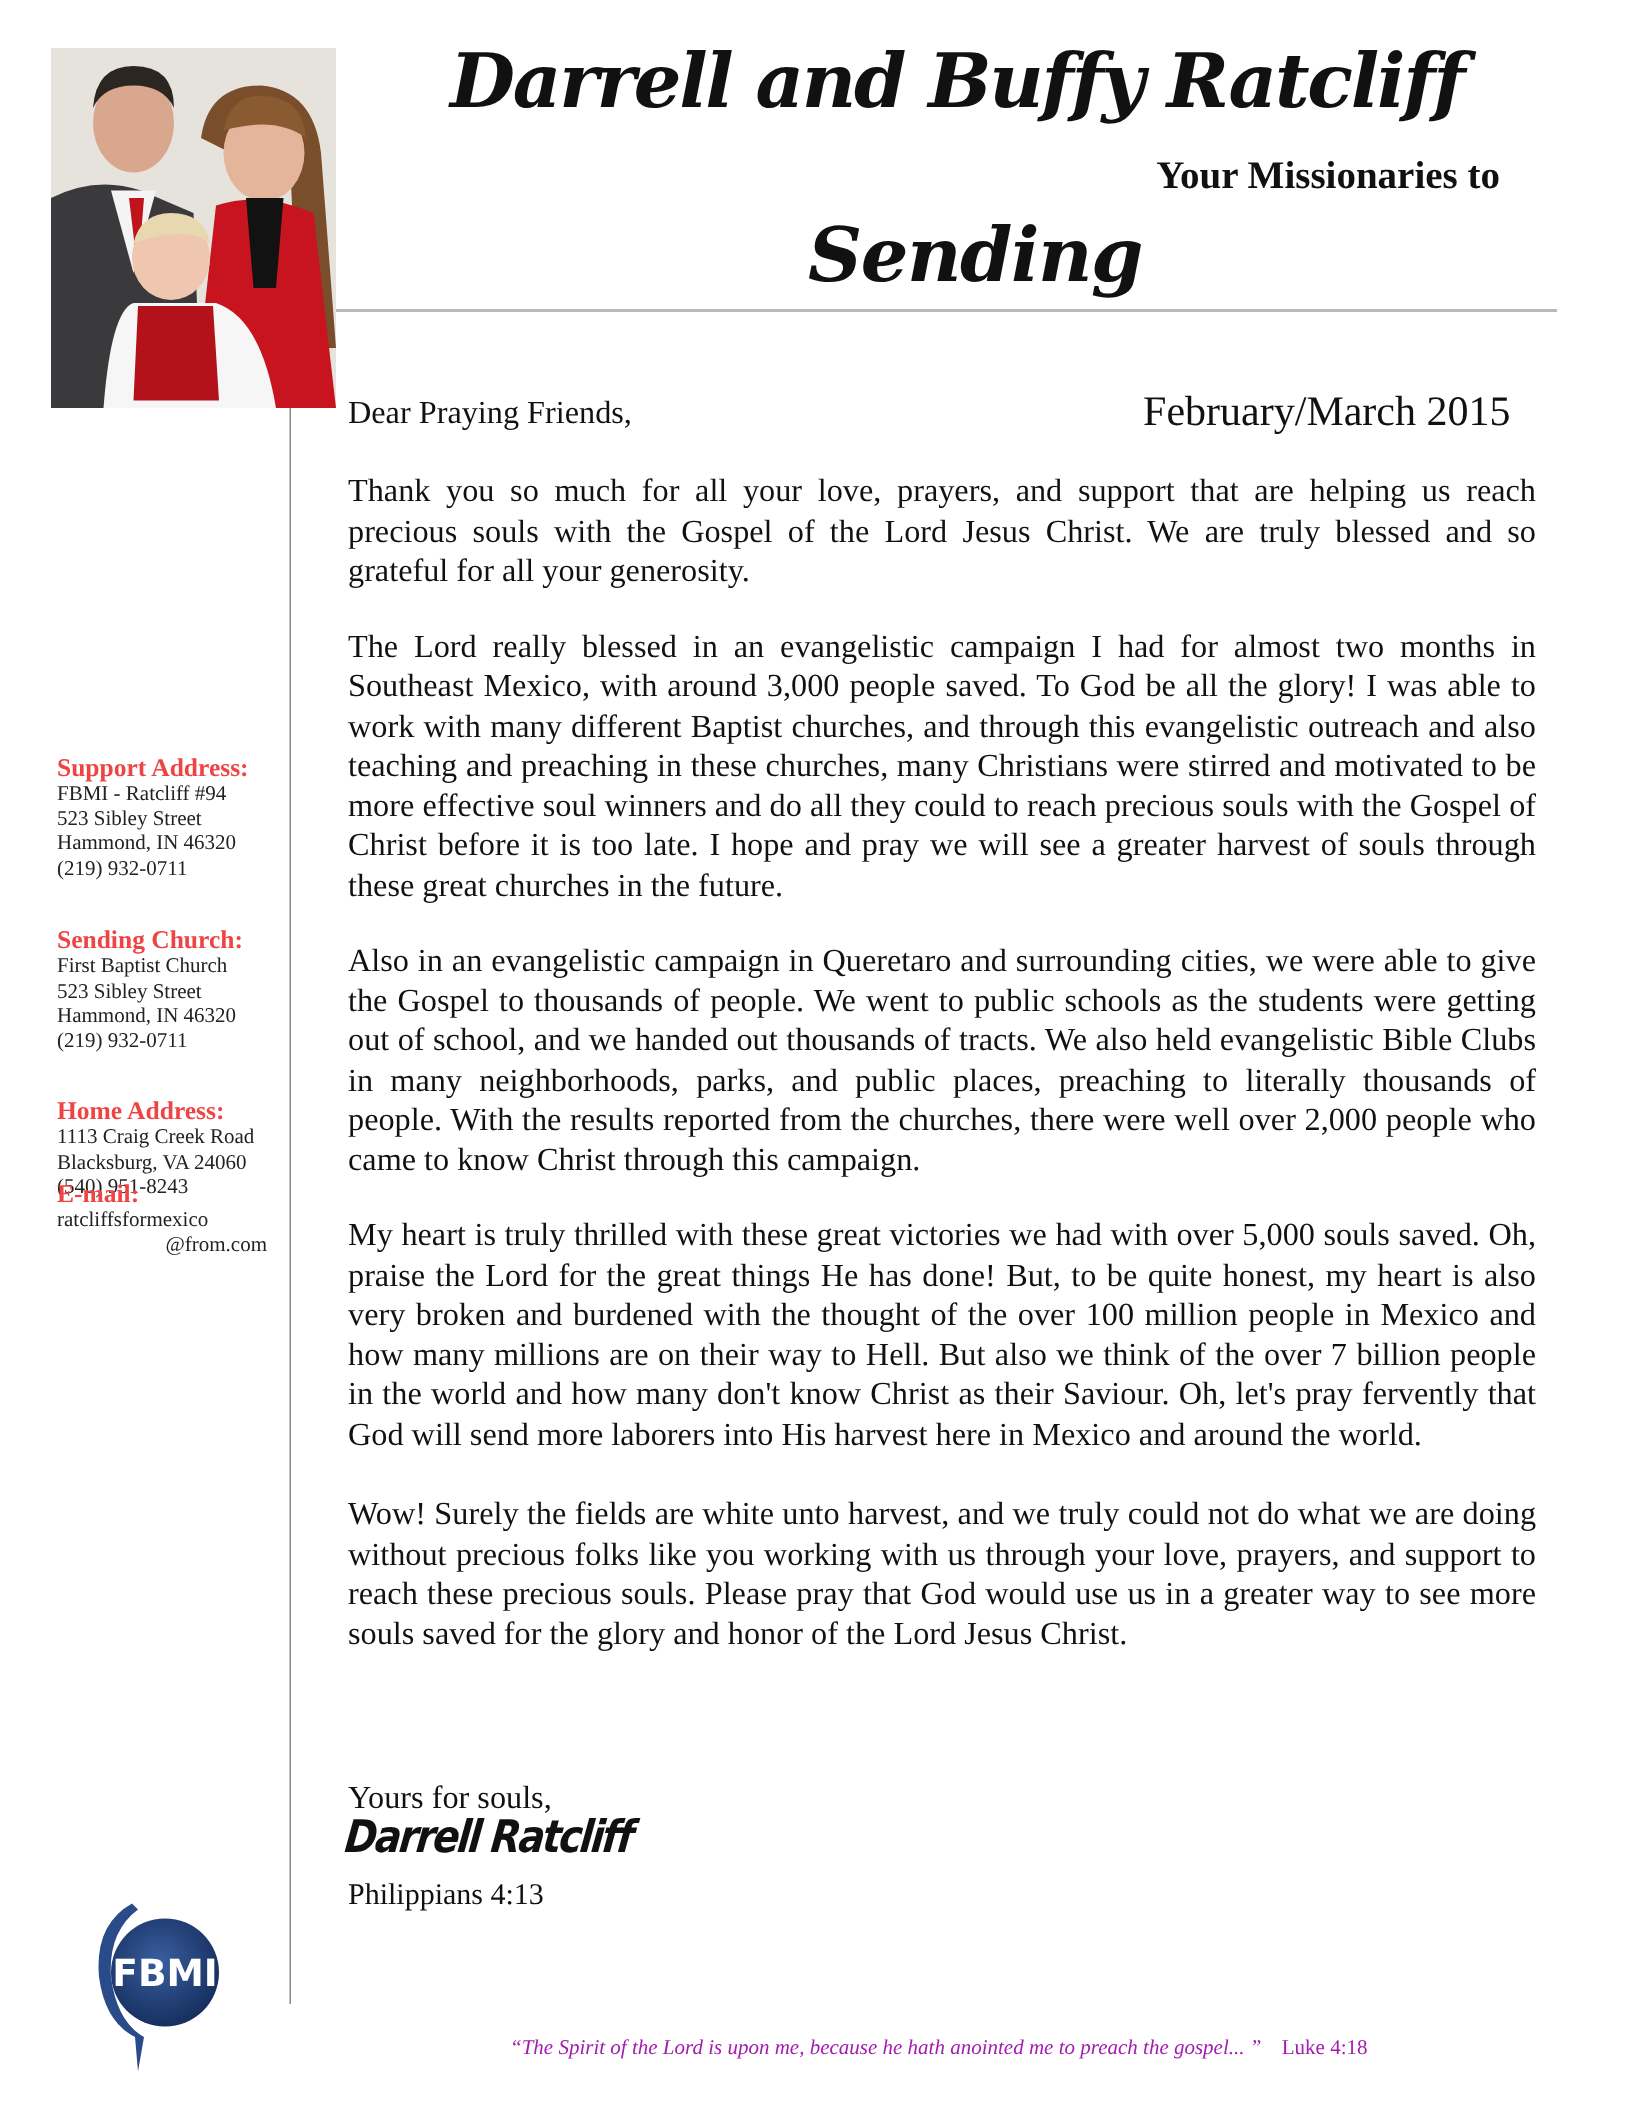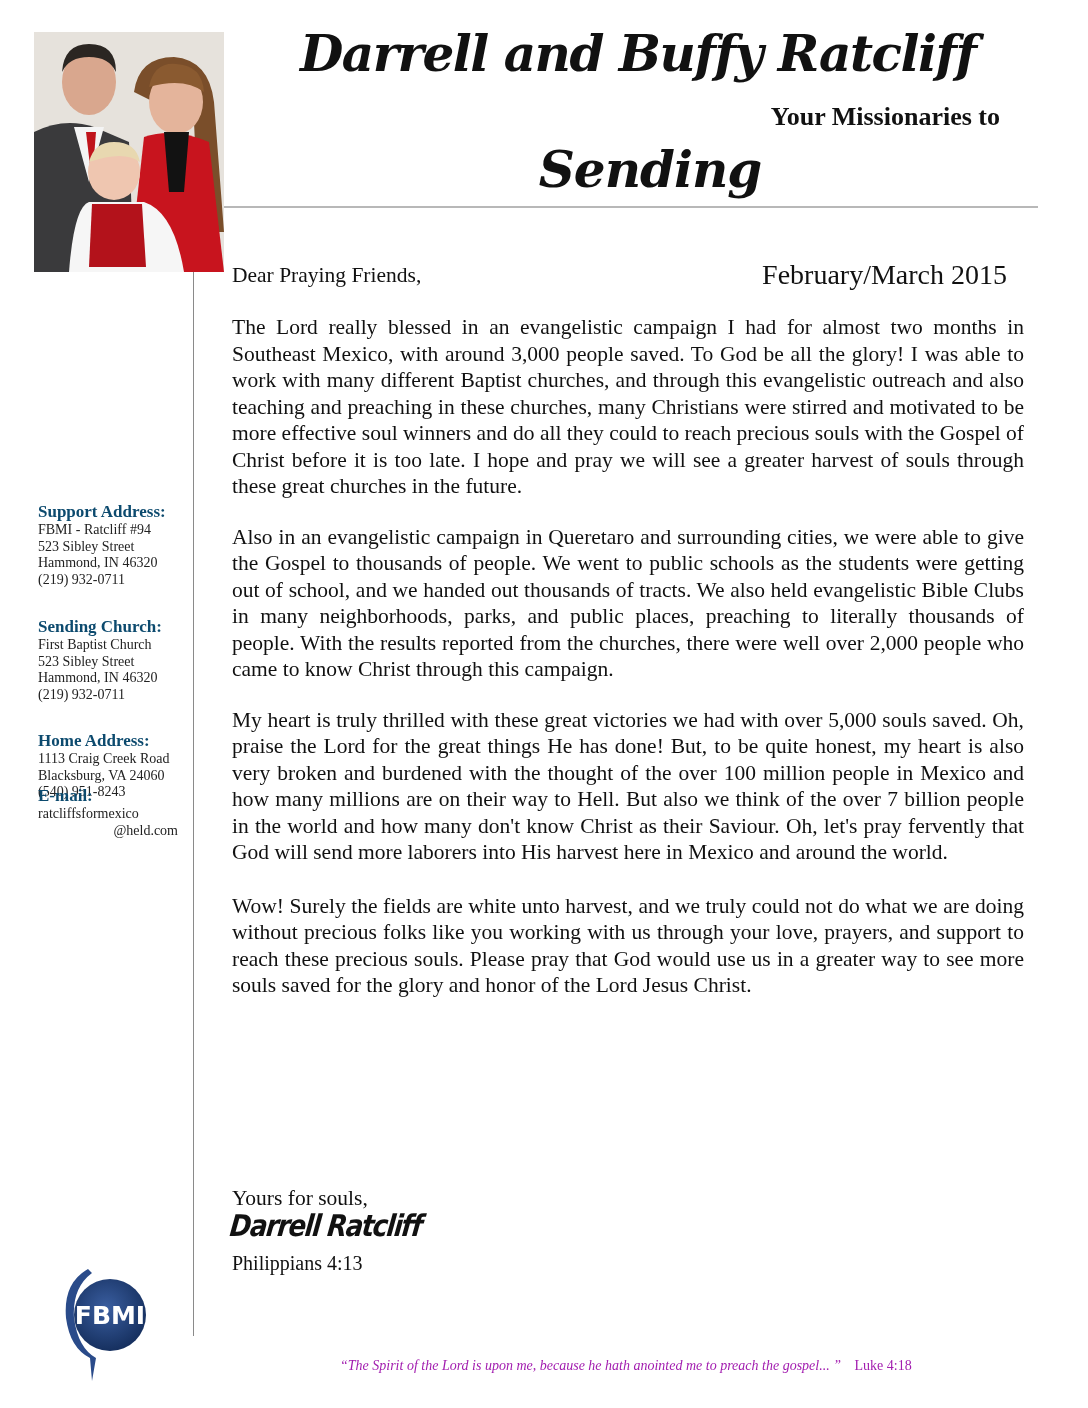--- a/index.html
+++ b/index.html
@@ -11,21 +11,21 @@
 
     
     .header-title { position: absolute; left: 300px; top: 24px; width: 700px; text-align: left; font-family: "DejaVu Serif", "Liberation Serif", serif; font-style: italic; font-weight: bold; font-size: 50px; letter-spacing: -1.5px; line-height: 60px; }
     .header-sub { position: absolute; left: 300px; top: 101px; width: 700px; text-align: right; font-weight: bold; font-size: 26px; line-height: 32px; }
     .header-country { position: absolute; left: 300px; top: 138px; width: 700px; text-align: center; font-family: "DejaVu Serif", "Liberation Serif", serif; font-style: italic; font-weight: bold; font-size: 50px; letter-spacing: -1px; line-height: 64px; }
     .hrule { position: absolute; left: 224px; top: 206px; width: 814px; height: 2px; background: #b8b8b8; }
     .vrule { position: absolute; left: 193px; top: 272px; width: 1px; height: 1064px; background: #8a8a8a; }
 
     
     .sidebar { position: absolute; left: 38px; width: 150px; font-size: 14px; line-height: 16.5px; color: #222; }
-    .sidebar .heading { font-weight: bold; font-size: 17px; line-height: 20px; color: #0c4a6e; }
+    .sidebar .heading { font-weight: bold; font-size: 17px; line-height: 20px; color: #ef4444; }
     .sidebar .right { text-align: right; padding-right: 10px; }
     .sb-support { top: 502px; }
     .sb-church { top: 617px; }
     .sb-home { top: 731px; }
     .sb-email { top: 786px; }
 
     
     .logo { position: absolute; left: 58px; top: 1263px; width: 100px; height: 120px; }
 
     
@@ -100,41 +100,42 @@
 <div class="sidebar sb-home">
   <div class="heading">Home Address:</div>
   <div>1113 Craig Creek Road</div>
   <div>Blacksburg, VA  24060</div>
   <div>(540) 951-8243</div>
 </div>
 
 <div class="sidebar sb-email">
   <div class="heading">E-mail:</div>
   <div>ratcliffsformexico</div>
-  <div class="right">@held.com</div>
+  <div class="right">@from.com</div>
 </div>
 
 <div class="logo">
   <svg viewBox="0 0 100 120" width="100" height="120">
     <defs>
       <radialGradient id="lg" cx="45%" cy="40%" r="60%">
         <stop offset="0%" stop-color="#3a5ea0"></stop>
         <stop offset="100%" stop-color="#16305f"></stop>
       </radialGradient>
     </defs>
     <path d="M30 6 Q5 20 8 55 Q12 85 32 95 L34 118 L38 95 Q20 85 16 55 Q14 25 34 10 Z" fill="#2a4b8a"></path>
     <circle cx="52" cy="52" r="36" fill="url(#lg)"></circle>
     <text x="52" y="61" text-anchor="middle" font-family="DejaVu Sans, sans-serif" font-weight="bold" font-size="25" fill="#ffffff">FBMI</text>
   </svg>
 </div>
 
 <div class="salutation">Dear Praying Friends,</div>
 <div class="date">February/March 2015</div>
 
 <div class="letter-body">
+  <p class="p1">Thank you so much for all your love, prayers, and support that are helping us reach precious souls with the Gospel of the Lord Jesus Christ.  We are truly blessed and so grateful for all your generosity.</p>
   <p class="p2">The Lord really blessed in an evangelistic campaign I had for almost two months in Southeast Mexico, with around 3,000 people saved.  To God be all the glory!  I was able to work with many different Baptist churches, and through this evangelistic outreach and also teaching and preaching in these churches, many Christians were stirred and motivated to be more effective soul winners and do all they could to reach precious souls with the Gospel of Christ before it is too late.  I hope and pray we will see a greater harvest of souls through these great churches in the future.</p>
   <p class="p3">Also in an evangelistic campaign in Queretaro and surrounding cities, we were able to give the Gospel to thousands of people. We went to public schools as the students were getting out of school, and we handed out thousands of tracts.  We also held evangelistic Bible Clubs in many neighborhoods, parks, and public places, preaching to literally thousands of people. With the results reported from the churches, there were well over 2,000 people who came to know Christ through this campaign.</p>
   <p class="p4">My heart is truly thrilled with these great victories we had with over 5,000 souls saved. Oh, praise the Lord for the great things He has done!  But, to be quite honest, my heart is also very broken and burdened with the thought of the over 100 million people in Mexico and how many millions are on their way to Hell.  But also we think of the over 7 billion people in the world and how many don't know Christ as their Saviour.  Oh, let's pray fervently that God will send more laborers into His harvest here in Mexico and around the world.</p>
   <p class="p5">Wow!  Surely the fields are white unto harvest, and we truly could not do what we are doing without precious folks like you working with us through your love, prayers, and support to reach these precious souls.  Please pray that God would use us in a greater way to see more souls saved for the glory and honor of the Lord Jesus Christ.</p>
 </div>
 
 <div class="closing">Yours for souls,</div>
 <div class="signature">Darrell Ratcliff</div>
 <div class="verse-ref">Philippians 4:13</div>
 

